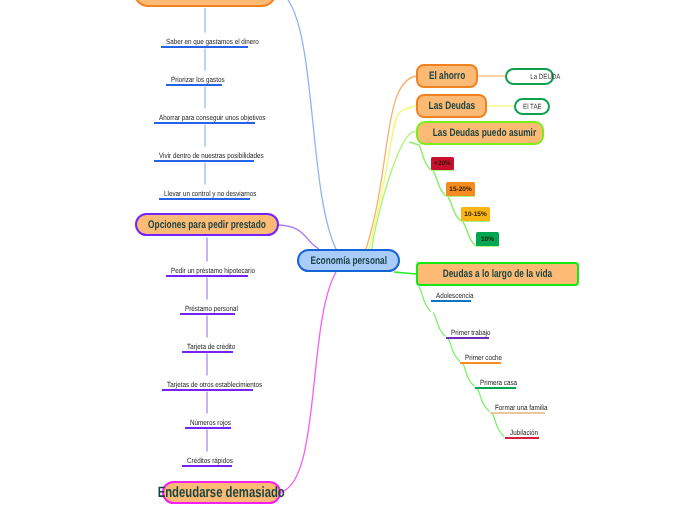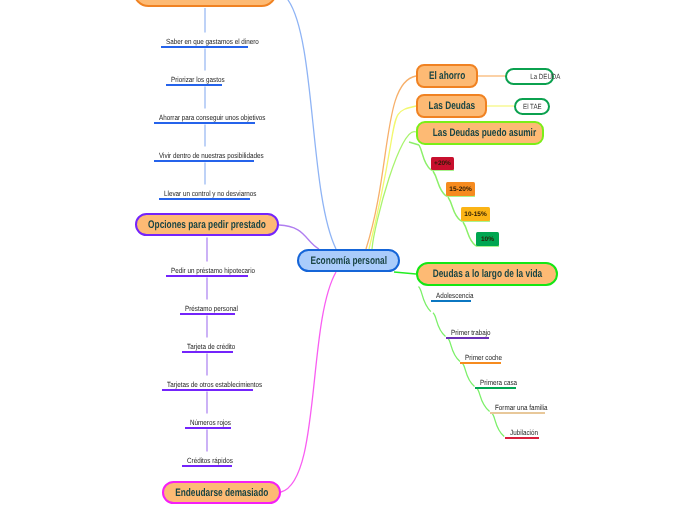--- a/index.html
+++ b/index.html
@@ -25,29 +25,29 @@
        font-weight:bold;font-size:6.5px;}
 
   
   #n-topcut{left:133px;top:-24px;width:144px;height:31px;border:2.4px solid #f08222;
             border-radius:16px;}
   #n-center{left:297px;top:249px;width:103px;height:23px;border:2px solid #1565d8;
             border-radius:12px;background:#aaccfb;font-size:11px;}
   #n-opciones{left:135px;top:213px;width:144px;height:23px;border:2.2px solid #7424fb;
             border-radius:12px;font-size:11px;}
   #n-endeudarse{left:162px;top:481px;width:119px;height:23px;border:2.2px solid #f51ff5;
-            border-radius:12px;font-size:11px;}
+            border-radius:12px;font-size:15px;}
   #n-ahorro{left:416px;top:64px;width:62px;height:24px;border:2.6px solid #f08222;
             border-radius:8px;font-size:11px;}
   #n-deudas{left:416px;top:94px;width:71px;height:24px;border:2.6px solid #f08222;
             border-radius:8px;font-size:11px;}
   #n-asumir{left:416px;top:121px;width:128px;height:24px;border:2.2px solid #7bee18;
             border-radius:9px;font-size:11px;padding-left:9px;}
-  #n-vida{left:416px;top:262px;width:142px;height:24px;border:2.2px solid #15e614;
-            border-radius:12px;font-size:11px;}
+  #n-vida{left:416px;top:262px;width:163px;height:24px;border:2.2px solid #15e614;
+            border-radius:4px;font-size:11px;}
   #n-deudatag{left:505px;top:68px;width:49px;height:17px;border:2px solid #0ba14f;
             border-radius:9px;font-size:7.5px;padding-left:31px;}
   #n-taetag{left:514px;top:98px;width:36px;height:17px;border:2px solid #0ba14f;
             border-radius:9px;font-size:7.5px;}
 </style>
 </head>
 <body>
 
 <div id="canvas">
 

